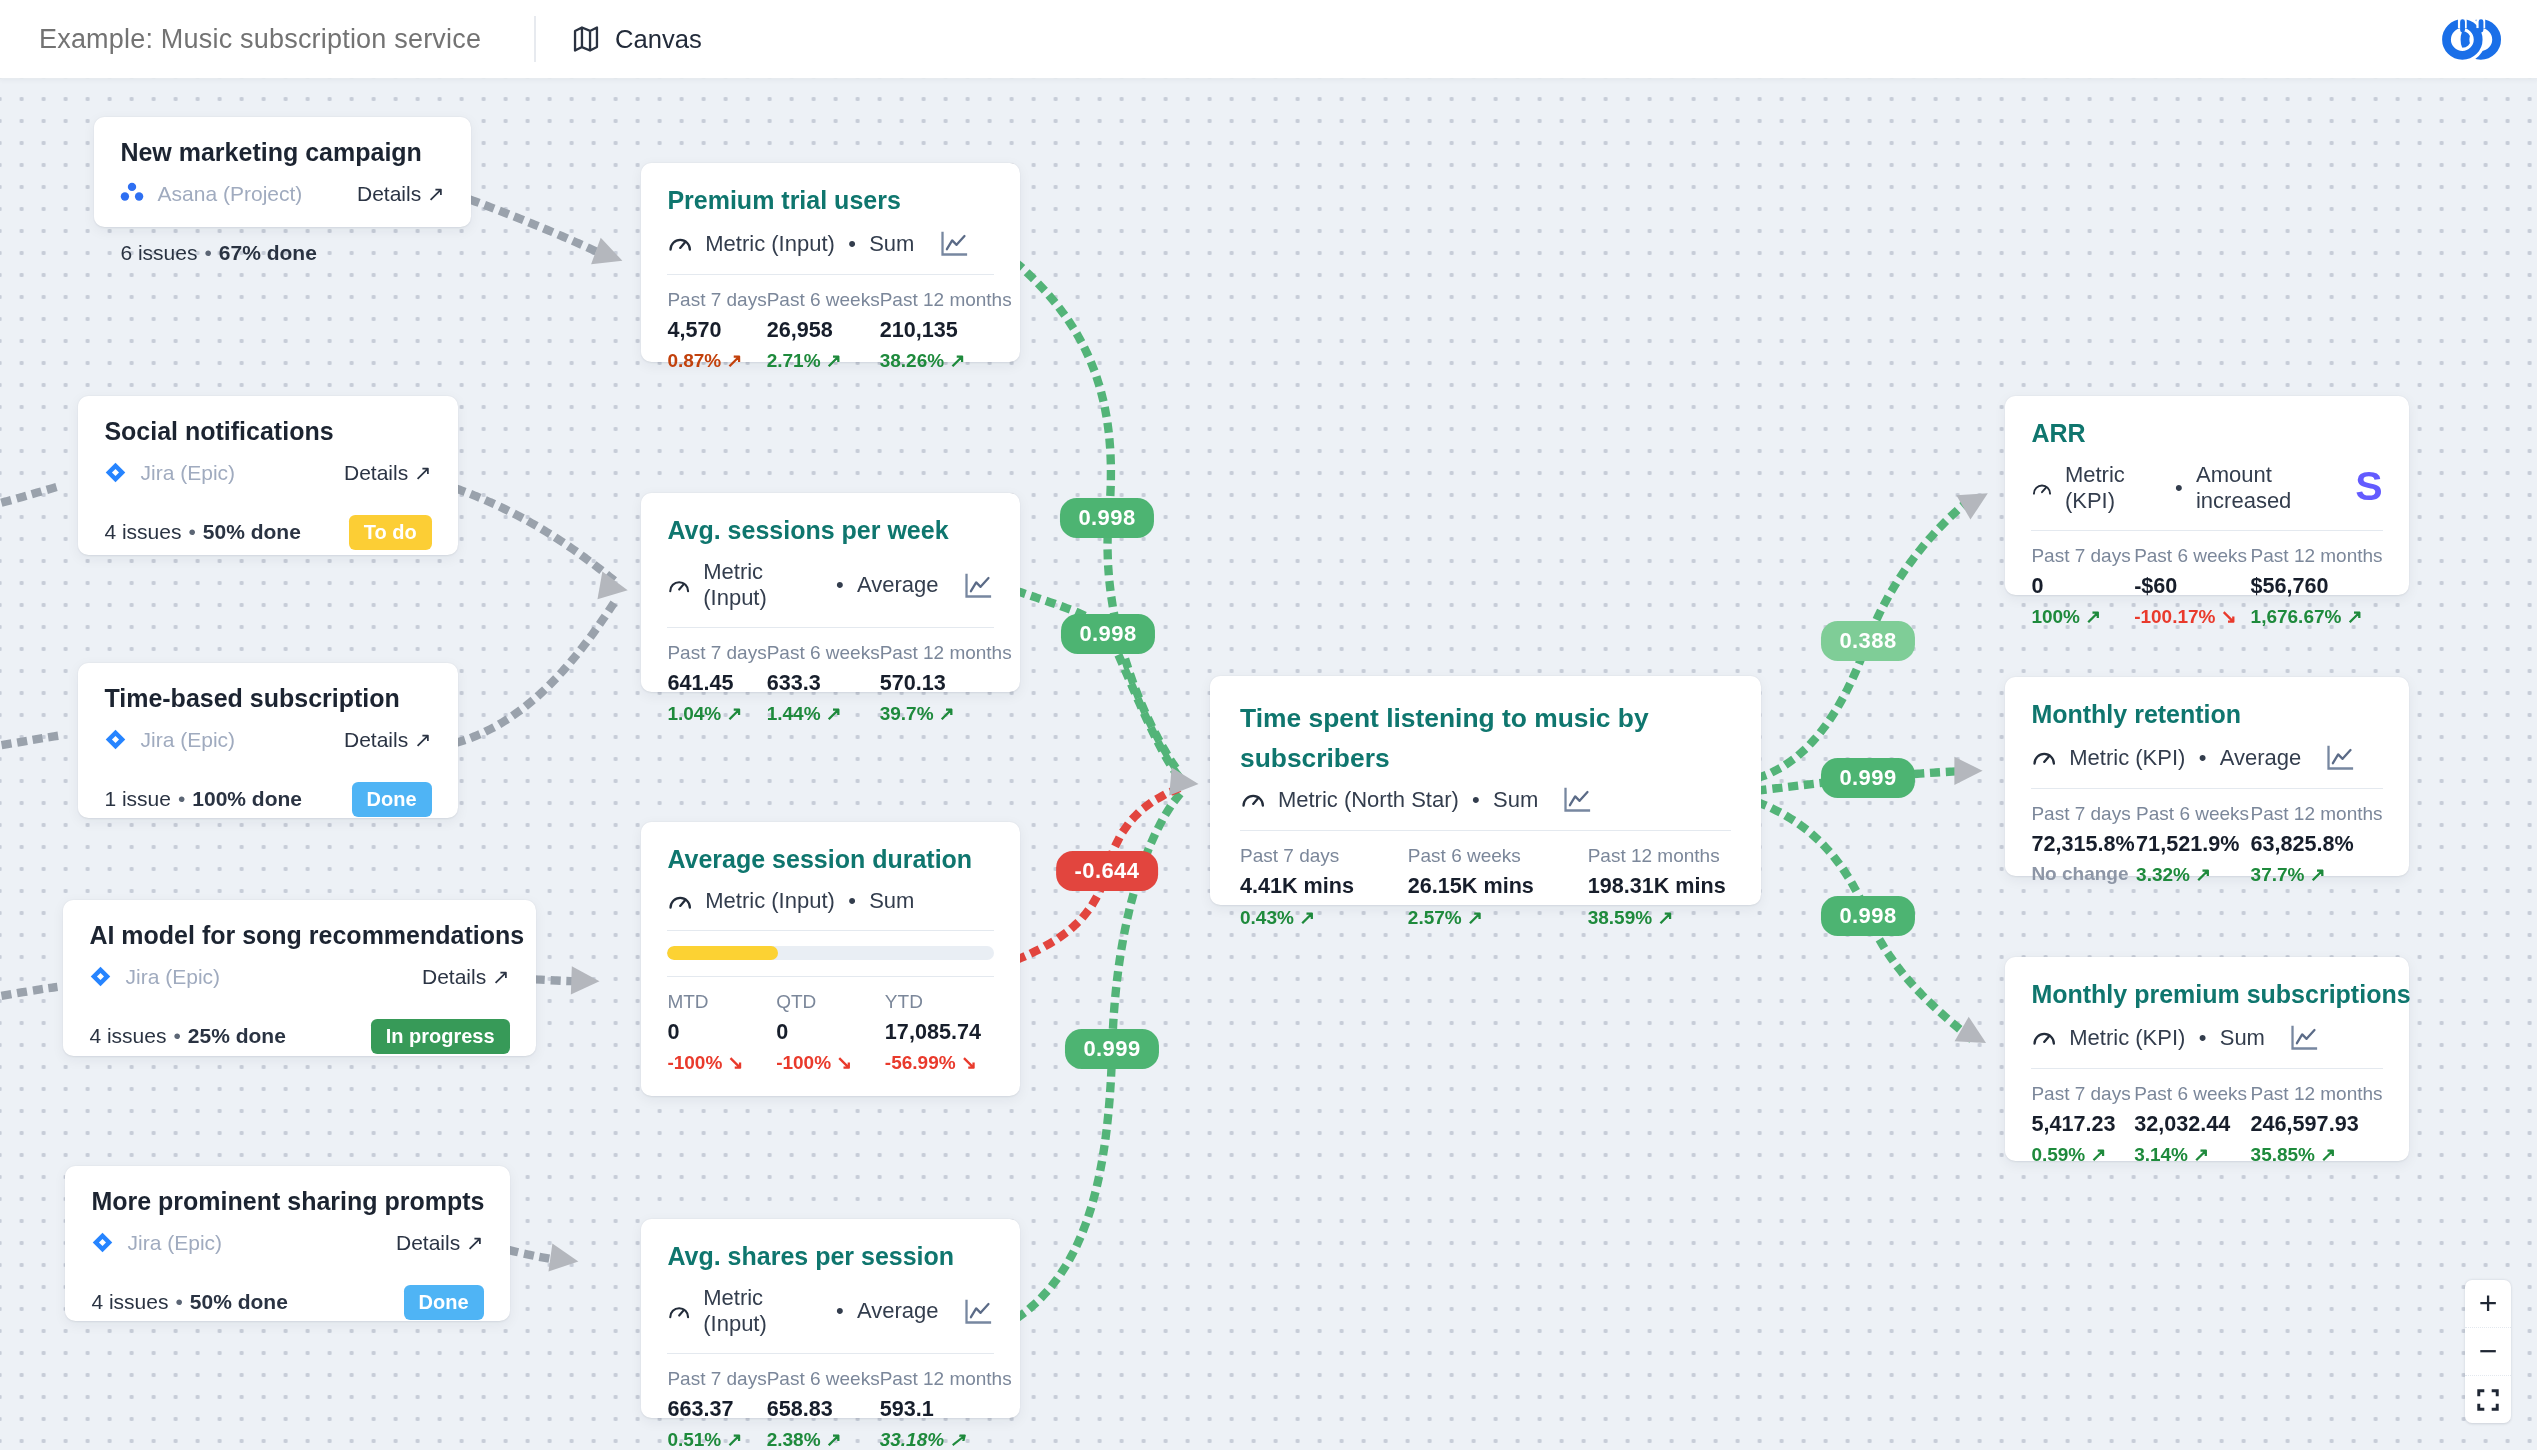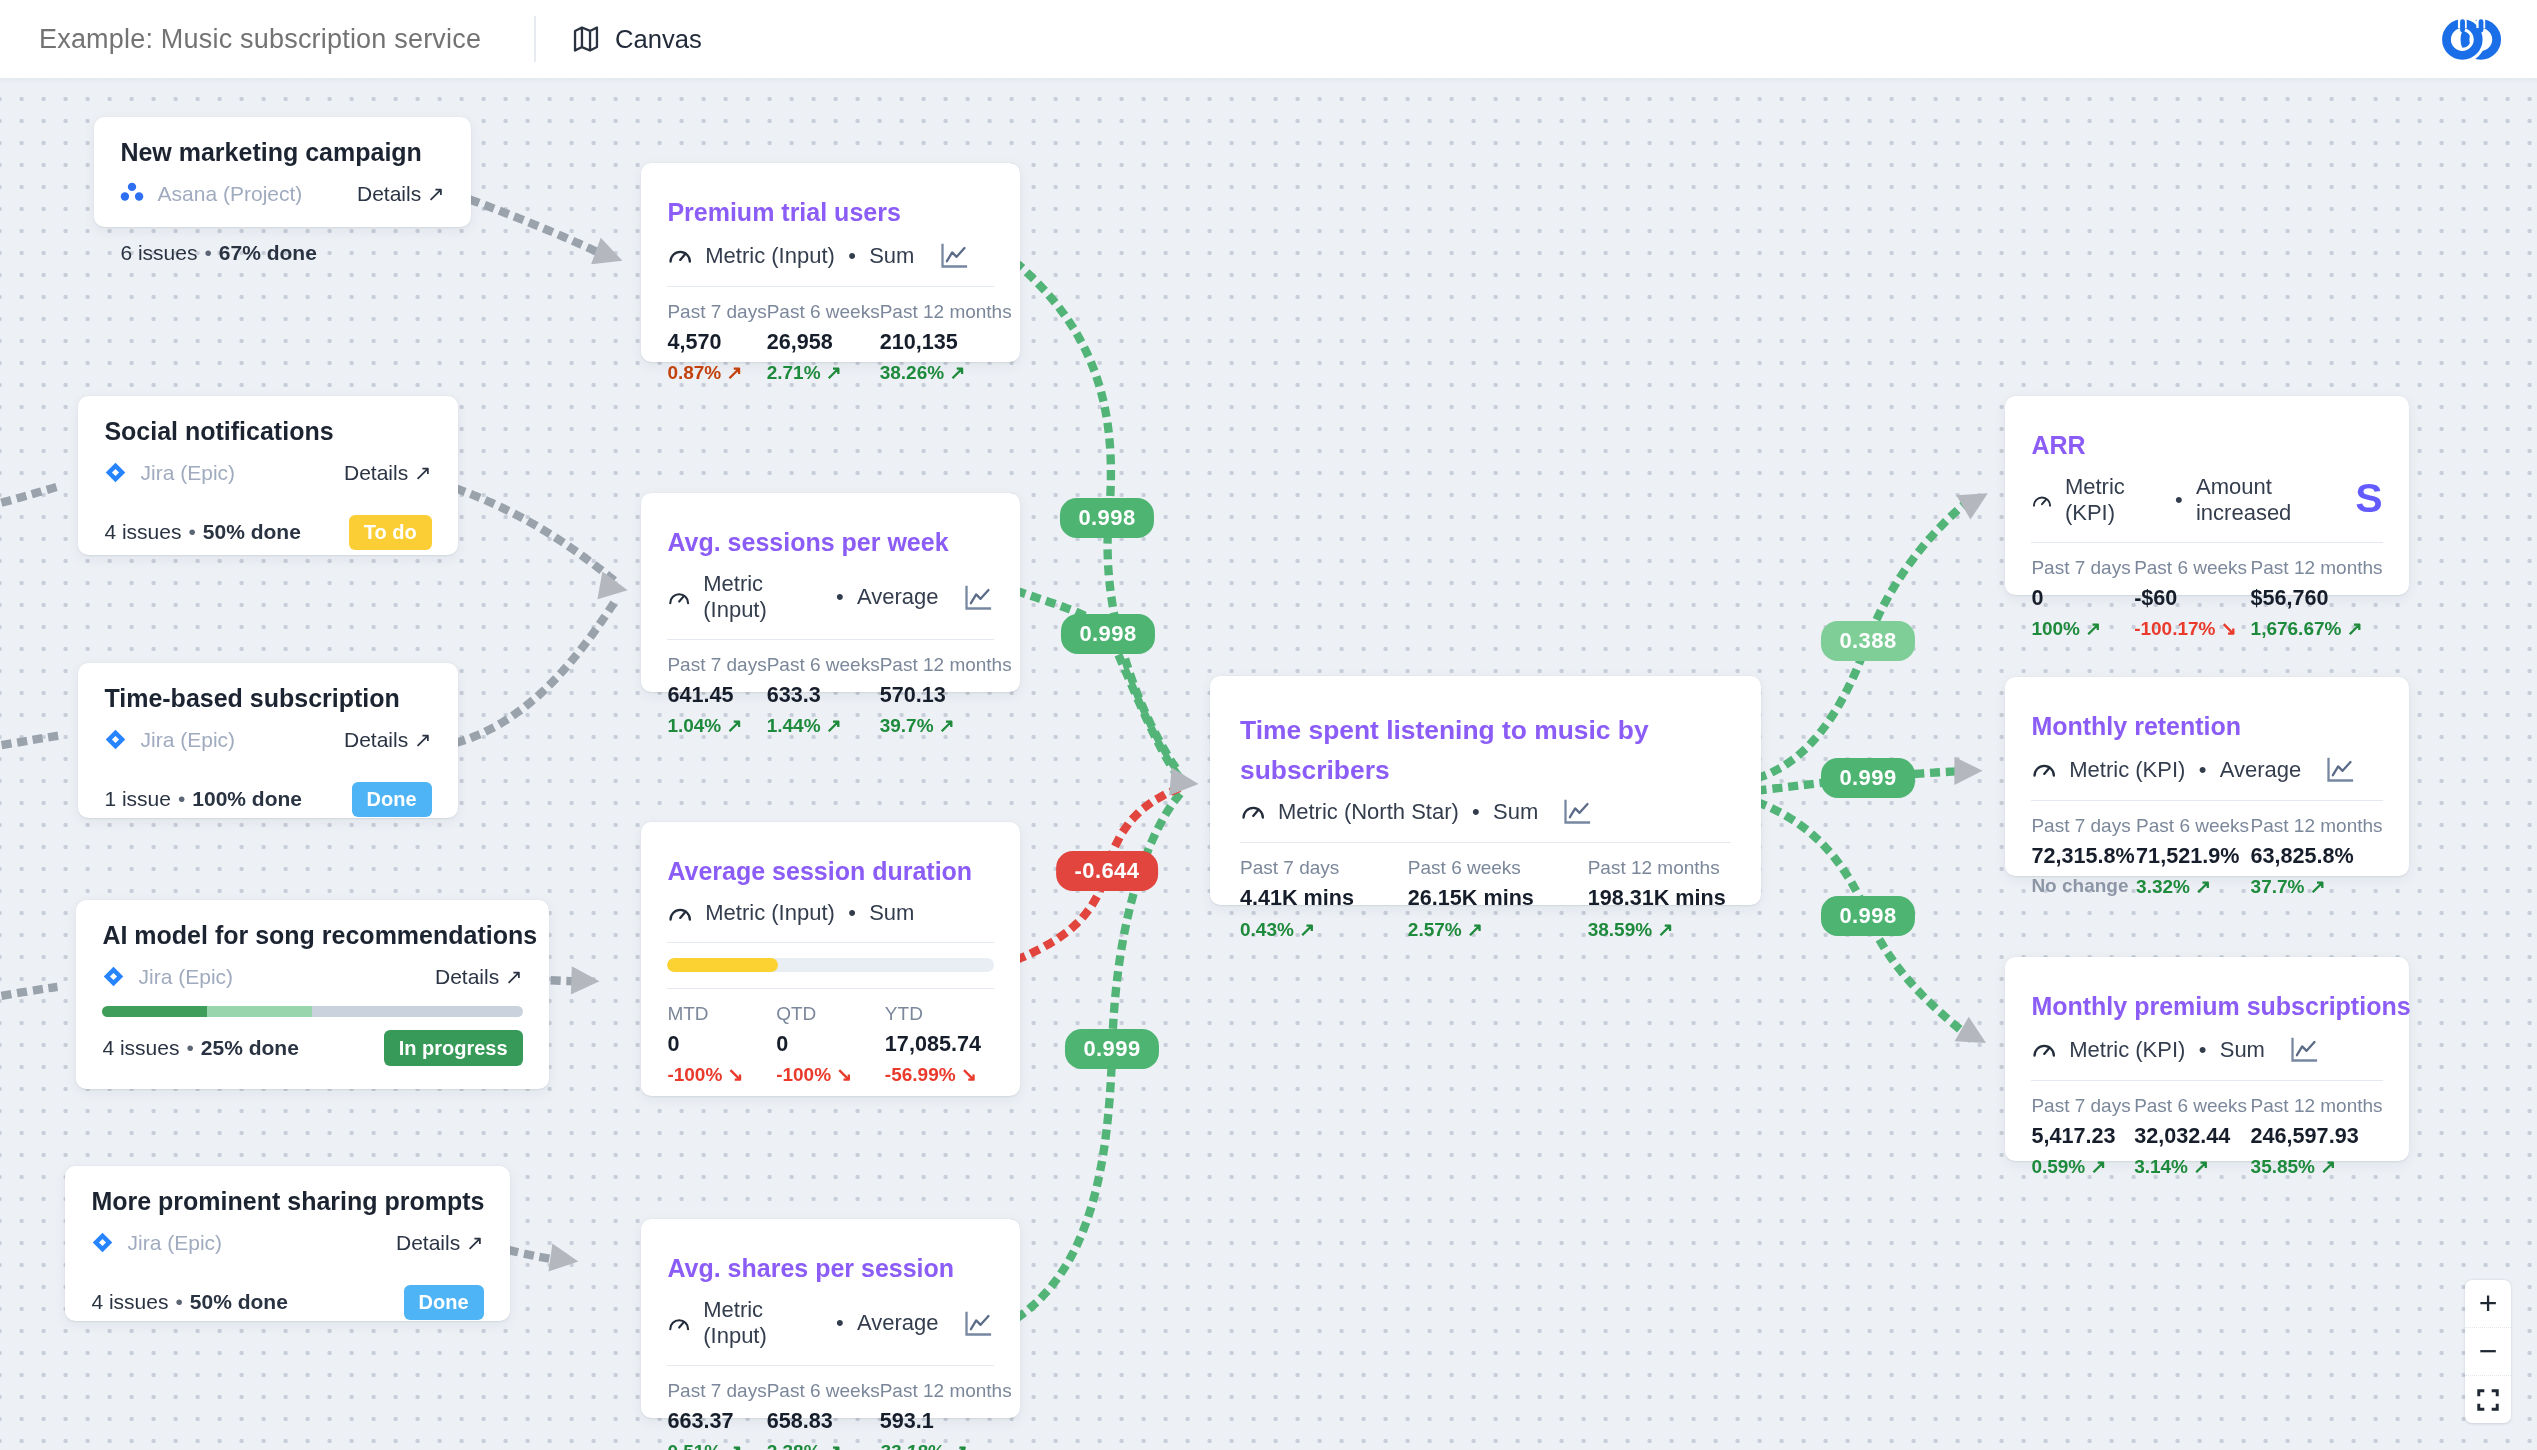--- a/index.html
+++ b/index.html
@@ -11,21 +11,21 @@
   
   .hdr{position:absolute;left:0;top:0;width:2538px;height:78px;background:#ffffff;
     box-shadow:0 0.9px 0 #e7ebef, 0 1.8px 5.3px rgba(25,35,55,.05);display:flex;align-items:center;z-index:5;}
   .hdr-title{font-size:27px;font-weight:500;color:#737373;margin-left:39px;letter-spacing:0.2px;}
   .hdr-div{width:1.8px;height:46px;background:#e7eaef;margin:0 35px 0 53px;}
   .hdr-tab{display:flex;align-items:center;gap:14px;font-size:25.6px;color:#222b3a;cursor:pointer;}
   .hdr-logo{margin-left:auto;margin-right:30px;display:flex;align-items:center;}
   
   .card{position:absolute;background:#ffffff;border-radius:10.6px;z-index:2;
     box-shadow:0 0.9px 1.8px rgba(20,30,55,.08), 0 3.5px 12.3px rgba(20,30,55,.06);box-sizing:border-box;}
-  .m-title{font-size:25px;font-weight:700;color:#8b5cf6;white-space:nowrap;margin-top:12px;}
+  .m-title{font-size:25px;font-weight:700;color:#0f766e;white-space:nowrap;}
   .ns .m-title{font-size:26.4px;line-height:1.5;white-space:normal;}
   .type-row{display:flex;align-items:center;gap:11.5px;margin-top:14px;font-size:22px;color:#333d4d;}
   .type-row .sep{color:#333d4d;margin:0 1.8px;}
   .chart-btn{margin-left:10.6px;display:inline-flex;}
   .rule{border-top:0.9px solid #e4e9ef;margin:16px 0 14px 0;}
   .stats{display:flex;}
   .stats.thirds .stat{flex:1 1 0;}
   .stats.spread{justify-content:space-between;}
   .stat{display:flex;flex-direction:column;white-space:nowrap;}
   .sl{font-size:19px;color:#7b879a;}
@@ -185,21 +185,21 @@
       <div class="seg" style="width: 100%; background: rgb(79, 180, 245);"></div>
     </div>
     <div class="proj-bottom">
       <span class="issues">
         <span>1 issue</span><span class="dot">•</span><b>100% done</b>
       </span>
       <span class="status" style="background: rgb(79, 180, 245);">Done</span>
     </div>
   </div>
 
-  <div class="card proj" style="left:76px;top:900px;width:473px;height:189px">
+  <div class="card proj" style="left:63px;top:900px;width:473px;height:156px">
     <div class="proj-title">AI model for song recommendations</div>
     <div class="proj-meta">
       <svg width="23" height="23" viewBox="0 0 26 26">
         <path d="M13 2 L24 13 L13 24 L2 13 Z" fill="#2684FF"></path>
           <path d="M13 9 L17 13 L13 17 L9 13 Z" fill="#ffffff"></path>
       </svg>
       <span class="src-label">Jira (Epic)</span>
       <span class="details">Details ↗</span>
     </div>
     <div class="bar">

